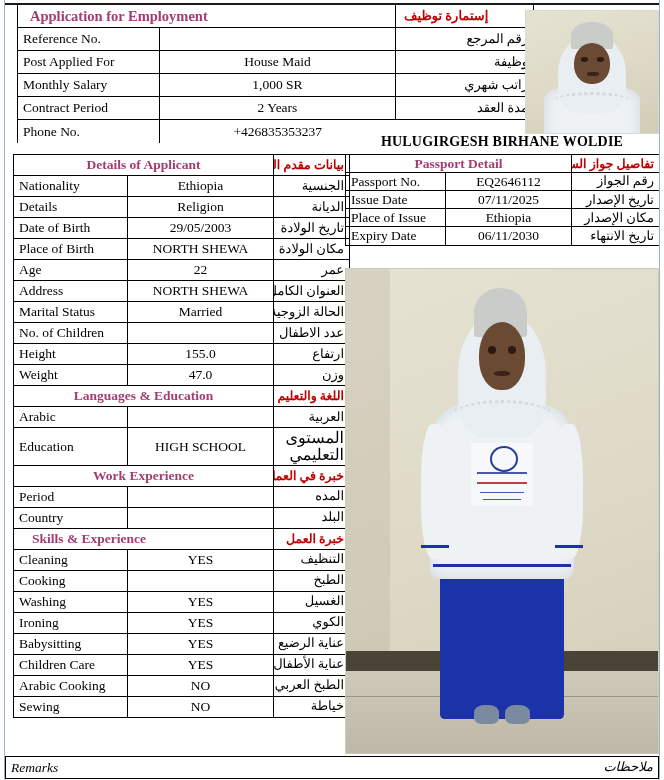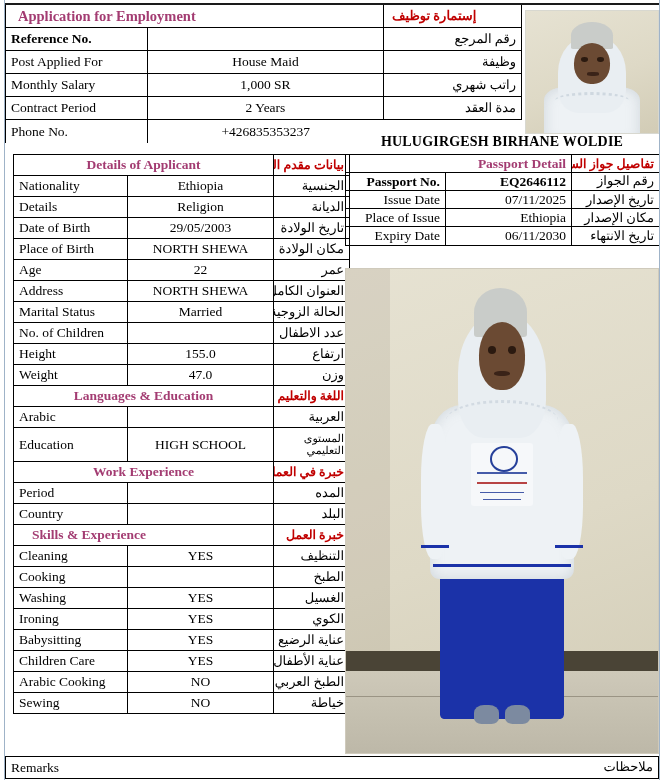--- a/index.html
+++ b/index.html
@@ -64,29 +64,29 @@
     line-height: 1.12;
     vertical-align: middle;
     height: 20px;
     box-sizing: border-box;
     overflow: hidden;
     white-space: nowrap;
   }
   .lbl      { text-align: left; }
   .val      { text-align: center; }
   .ar       { text-align: right; direction: rtl; font-size: 13px; }
-  .bold     { font-weight: bold; }
+  .bold     { font-weight: normal; }
   .sec-en   { color: #A33C72; font-weight: bold; font-size: 13.5px; text-align: center; }
   .sec-ar   { color: #C00000; font-weight: bold; font-size: 12.5px; text-align: right; direction: rtl; }
   .sec-row td { height: 20px; }
 
   
   .top-wrap {
     position: absolute;
-    left: 0; top: 0;
+    left: 12px; top: 0;
     width: 516px;
   }
   .top-wrap td { height: 23px; }
   .title-cell {
     color: #A33C72;
     font-weight: bold;
     font-size: 14.5px;
     text-align: left;
     padding-left: 12px;
   }
@@ -132,21 +132,21 @@
   }
   .left-wrap td { height: 21px; }
 
   
   .right-wrap {
     position: absolute;
     left: 340px;
     top: 150px;
     width: 314px;
   }
-  .right-wrap td { height: 14px; text-align: right; }
+  .right-wrap td { height: 14px; }
 
   
   .bodyshot {
     position: absolute;
     left: 340px;
     top: 264px;
     width: 314px;
     height: 486px;
     overflow: hidden;
     background: #ddd9cc;
@@ -154,25 +154,25 @@
     box-sizing: border-box;
   }
 
   
   .remarks-wrap {
     position: absolute;
     left: 0;
     top: 752px;
     width: 654px;
   }
-  .remarks-wrap td { height: 22px; }
+  .remarks-wrap td { height: 22px; font-style: italic; }
 
   
   .tall td { height: 34px; }
-  .ar-2 { white-space: normal; line-height: 1.08; font-size: 11px; }
+  .ar-2 { white-space: normal; line-height: 1.08; font-size: 16px; }
 
   
   .ph { position:absolute; left:0; top:0; width:100%; height:100%; }
   .ph .bg { position:absolute; inset:0; background:linear-gradient(160deg,#e6e2d2 0%,#ded9c6 55%,#d2ccb6 100%); }
   .ph .wallL { position:absolute; left:0; top:0; width:14%; height:100%; background:rgba(120,112,92,.13); }
   .ph .floor { position:absolute; left:0; bottom:0; width:100%; height:18%; background:linear-gradient(#cfcaba,#bdb8a8); border-top:1px solid #8d8878; }
   .ph .floor:after { content:""; position:absolute; left:0; top:34%; width:100%; height:1px; background:#9a9484; }
   .ph .skirt { position:absolute; left:0; bottom:17%; width:100%; height:4%; background:#4a4436; }
   .ph .head { position:absolute; border-radius:50% 50% 46% 46%; background:#6b4a33; }
   .ph .cap  { position:absolute; background:#c9ccc9; border-radius:50% 50% 6% 6%; }

